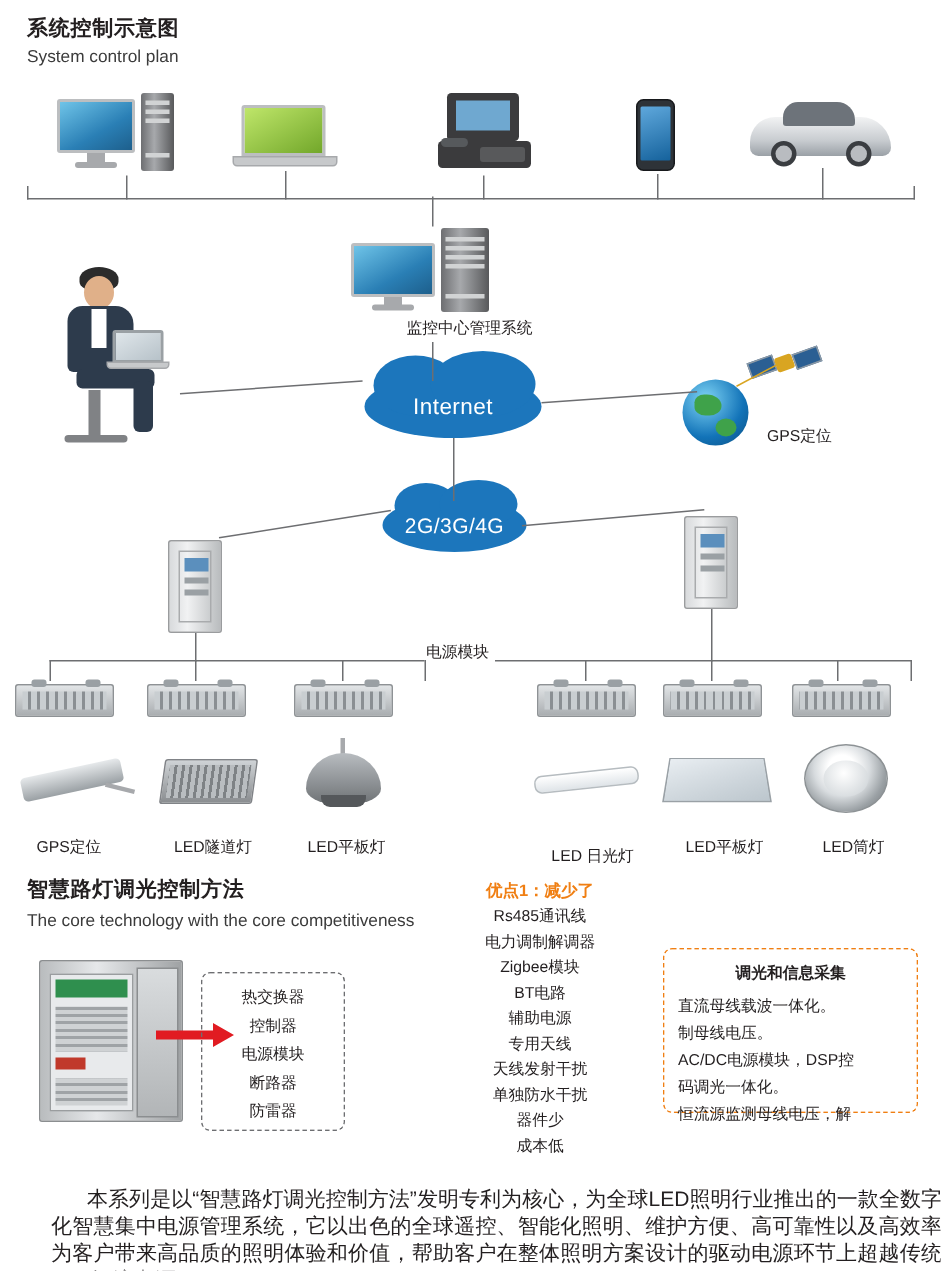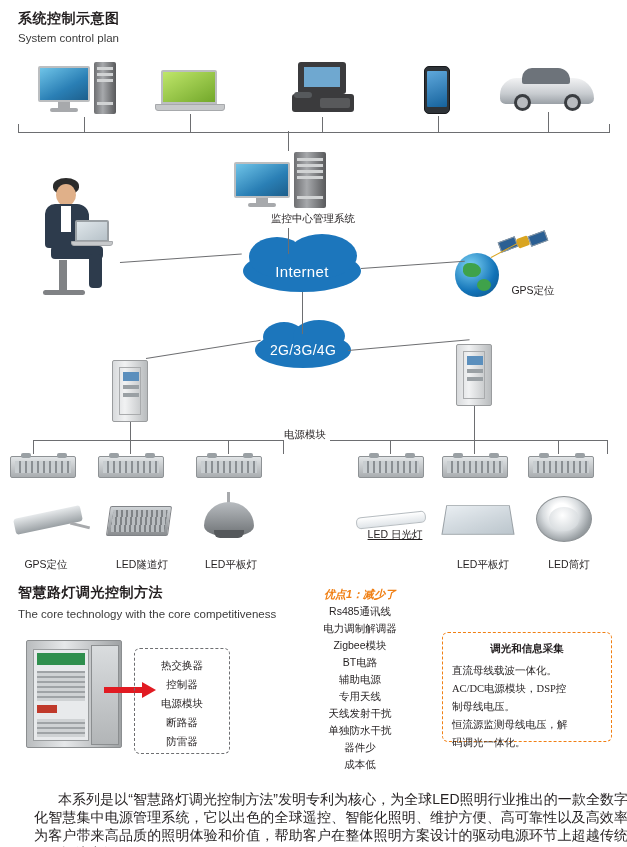--- a/index.html
+++ b/index.html
@@ -17,21 +17,21 @@
   
   .title-cn {
     position:absolute; font-size:14px; font-weight:bold; color:#231f20;
     letter-spacing:0.5px;
   }
   .title-en {
     position:absolute; font-size:11.5px; color:#3b3b3b;
   }
 
   
-  .abs { position:absolute;font-family:Liberation Serif, serif; }
+  .abs { position:absolute; }
 
   .caption {
     position:absolute; font-size:10.5px; color:#231f20; text-align:center;
     white-space:nowrap;
   }
 
   
   .busline { position:absolute; background:#6d6e71; }
 
   
@@ -165,21 +165,21 @@
     position:absolute; left:4px; top:4px; right:4px; bottom:4px;
     background:repeating-linear-gradient(90deg,#c9ced1 0 4px,#8a8f93 4px 6px);
   }
   .fixture .f-cap { position:absolute; top:-4px; width:10px; height:5px; background:#9aa0a4; border-radius:2px;}
 
   
   .adv-col {
     position:absolute; font-size:10.5px; line-height:17px; color:#231f20;
     text-align:center; white-space:nowrap;
   }
-  .adv-head { font-size:11px; font-weight:bold;font-style:italic; }
+  .adv-head { font-size:11px; font-weight:bold; }
   .orange { color:#f07f13; }
   .dashbox {
     position:absolute; border:1.2px dashed #6d6e71; border-radius:6px;
   }
   .dashbox.orange-b { border-color:#f07f13; }
   .box-list {
     position:absolute; font-size:10.5px; line-height:19px; text-align:center; color:#231f20;
     white-space:nowrap;
   }
   .red-arrow { position:absolute; }
@@ -391,21 +391,21 @@
   <div class="abs" style="left:444px; top:496px; width:74px; height:50px;">
     <div class="panel-lamp" style="left:0; top:6px; width:68px; height:34px; transform:perspective(120px) rotateX(30deg);"></div>
   </div>
   <div class="abs" style="left:534px; top:492px; width:64px; height:56px;">
     <div class="downlight" style="left:2px; top:4px; width:56px; height:46px;"></div>
   </div>
 
   <div class="caption" style="left:6px;   top:558px; width:80px;">GPS定位</div>
   <div class="caption" style="left:92px;  top:558px; width:100px;">LED隧道灯</div>
   <div class="caption" style="left:186px; top:558px; width:90px;">LED平板灯</div>
-  <div class="caption" style="left:350px; top:528px; width:90px;text-decoration:underline;">LED 日光灯</div>
+  <div class="caption" style="left:350px; top:564px; width:90px;">LED 日光灯</div>
   <div class="caption" style="left:438px; top:558px; width:90px;">LED平板灯</div>
   <div class="caption" style="left:528px; top:558px; width:82px;">LED筒灯</div>
 
   <div class="title-cn" style="left:18px; top:584px;">智慧路灯调光控制方法</div>
   <div class="title-en" style="left:18px; top:608px;">The core technology with the core competitiveness</div>
 
   <div class="cab2" style="left:26px; top:640px; width:96px; height:108px;">
     <div class="cab2-inner" style="left:6px; top:8px; width:56px; height:92px;"></div>
     <div class="cab2-green" style="left:10px; top:12px; width:48px; height:12px;"></div>
     <div class="cab2-rows" style="left:10px; top:30px; width:48px; height:30px;"></div>
@@ -442,22 +442,22 @@
   </div>
 
   <div class="adv-col" style="left:430px; top:586px; width:180px; text-align:left;">
   </div>
 
   <div class="dashbox orange-b" style="left:442px; top:632px; width:170px; height:110px;"></div>
   <div class="abs" style="left:442px; top:640px; width:170px; font-size:10.5px; line-height:18px; color:#231f20;">
     <div style="text-align:center; font-weight:bold;">调光和信息采集</div>
     <div style="padding:4px 8px 0 10px;">
       <div>直流母线载波一体化。</div>
+      <div>制母线电压。</div>
       <div>AC/DC电源模块，DSP控</div>
-      <div>制母线电压。</div>
+      <div>码调光一体化。</div>
       <div>恒流源监测母线电压，解</div>
-      <div>码调光一体化。</div>
     </div>
   </div>
 
   <div class="footer" style="left:18px; top:790px; width:594px; text-indent:24px;">本系列是以“智慧路灯调光控制方法”发明专利为核心，为全球LED照明行业推出的一款全数字化智慧集中电源管理系统，它以出色的全球遥控、智能化照明、维护方便、高可靠性以及高效率为客户带来高品质的照明体验和价值，帮助客户在整体照明方案设计的驱动电源环节上超越传统LED恒流电源。</div>
 
 </div>
 
 </body></html>

